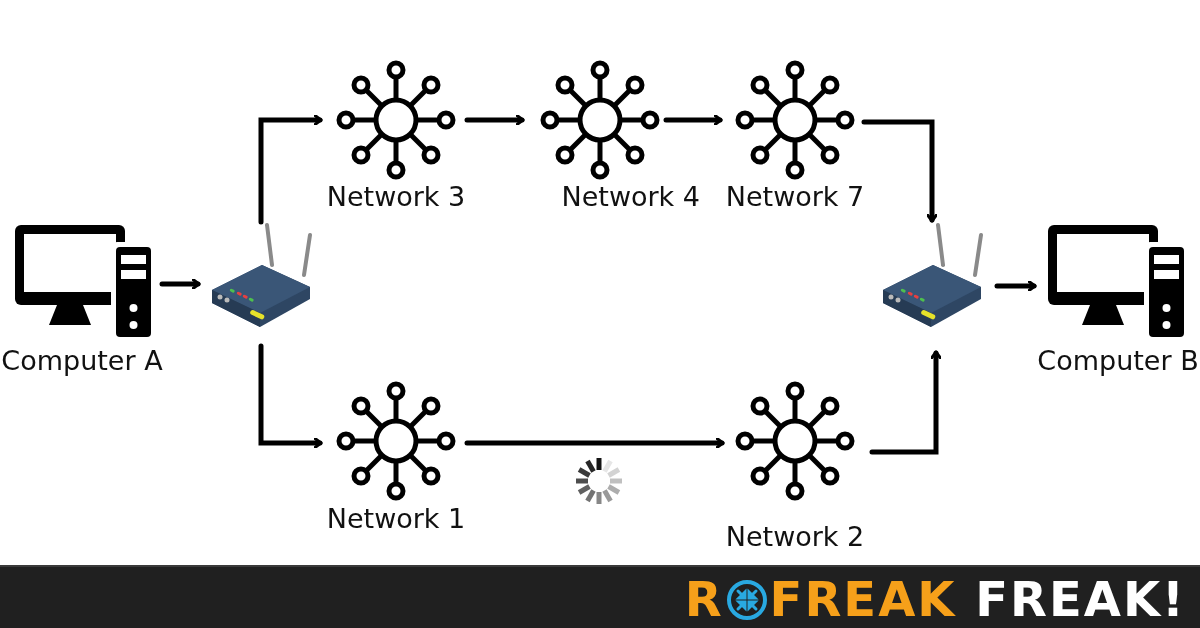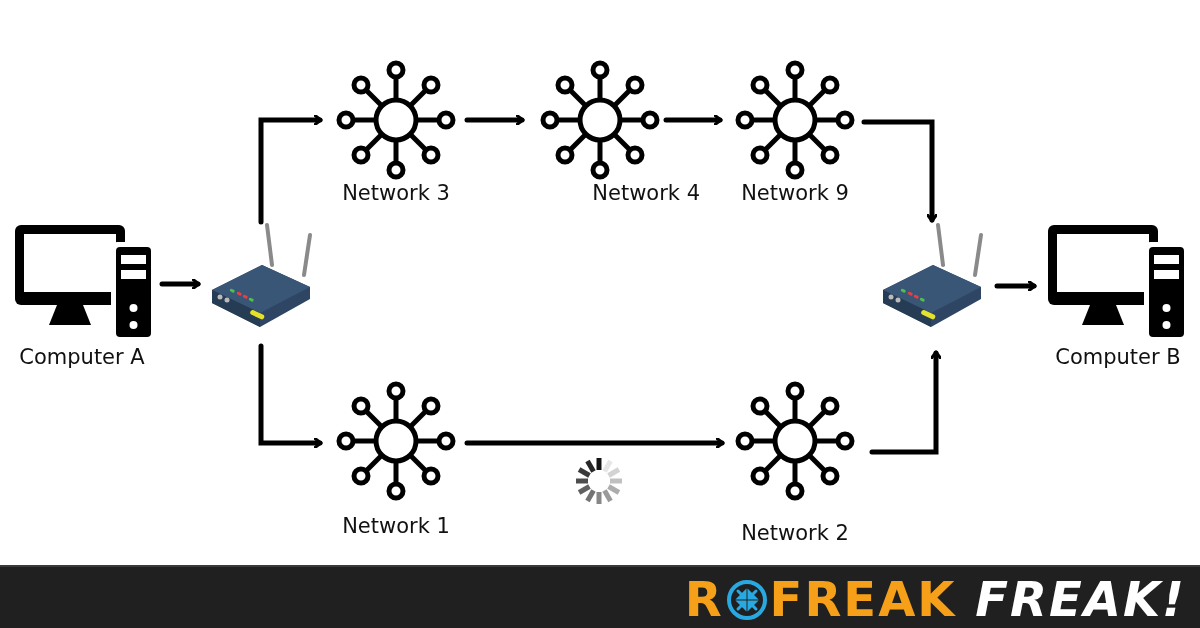--- a/index.html
+++ b/index.html
@@ -1,22 +1,22 @@
 <!DOCTYPE html>
 <html><head>
   <meta charset="utf-8">
   <style>
     html, body { margin: 0; padding: 0; }
     body { width: 1200px; height: 628px; background: #ffffff; position: relative; overflow: hidden; font-family: "DejaVu Sans", sans-serif; }
     #diagram { position: absolute; left: 0; top: 0; width: 1200px; height: 565px; }
-    .label { position: absolute; font-size: 21px; color: #111; text-align: center; width: 200px; }
+    .label { position: absolute; font-size: 27px; color: #111; text-align: center; width: 200px; }
     .footer { position: absolute; left: 0; top: 565px; width: 1200px; height: 63px; background: #202020; border-top: 2px solid #3a3a3a; box-sizing: border-box; }
     .brand { position: absolute; right: 14px; top: 3px; font-family: "DejaVu Sans", sans-serif; font-weight: bold; font-size: 48px; letter-spacing: 2px; line-height: 58px; }
     .brand .orange { color: #f6a01a; }
-    .brand .white { color: #ffffff; font-style: italic; }
+    .brand .white { color: #ffffff; }
     .brand .o-icon { display: inline-block; width: 42px; height: 42px; vertical-align: -5px; margin: 0 2px; }
   </style>
 </head>
 <body>
 
 <svg id="diagram" width="1200" height="565" viewBox="0 0 1200 565" xmlns="http://www.w3.org/2000/svg">
   <defs>
     <marker id="ah" markerWidth="10" markerHeight="10" refX="6" refY="5" orient="auto" markerUnits="userSpaceOnUse">
       <path d="M1,0.5 L7,5 L1,9.5" fill="none" stroke="#000" stroke-width="3" stroke-linecap="round" stroke-linejoin="round"></path>
     </marker>
@@ -105,22 +105,22 @@
       <line x1="0" y1="-11" x2="0" y2="-23" stroke="rgb(192,192,192)" stroke-width="5" transform="rotate(-270)"></line>
       <line x1="0" y1="-11" x2="0" y2="-23" stroke="rgb(211,211,211)" stroke-width="5" transform="rotate(-300)"></line>
       <line x1="0" y1="-11" x2="0" y2="-23" stroke="rgb(230,230,230)" stroke-width="5" transform="rotate(-330)"></line>
     </g>
 </svg>
 
 <div class="label" style="left:-18px; top:345px;">Computer A</div>
 <div class="label" style="left:1018px; top:345px;">Computer B</div>
 <div class="label" style="left:296px; top:181px;">Network 3</div>
 <div class="label" style="left:500px; top:181px;text-align:right;">Network 4</div>
-<div class="label" style="left:695px; top:181px;">Network 9</div>
-<div class="label" style="left:296px; top:514px;">Network 1</div>
+<div class="label" style="left:695px; top:181px;">Network 7</div>
+<div class="label" style="left:296px; top:503px;">Network 1</div>
 <div class="label" style="left:695px; top:521px;">Network 2</div>
 
 <div class="footer">
   <div class="brand">
     <span class="orange">R</span><svg class="o-icon" viewBox="0 0 42 42">
       <circle cx="21" cy="21" r="18" fill="none" stroke="#29a9e1" stroke-width="4"></circle>
       <g stroke="#29a9e1" stroke-width="3" stroke-linecap="round" fill="#29a9e1">
         <line x1="12" y1="12" x2="18" y2="18"></line>
           <polygon points="19,19 19,13 13,19"></polygon>
         <line x1="30" y1="12" x2="24" y2="18"></line>

